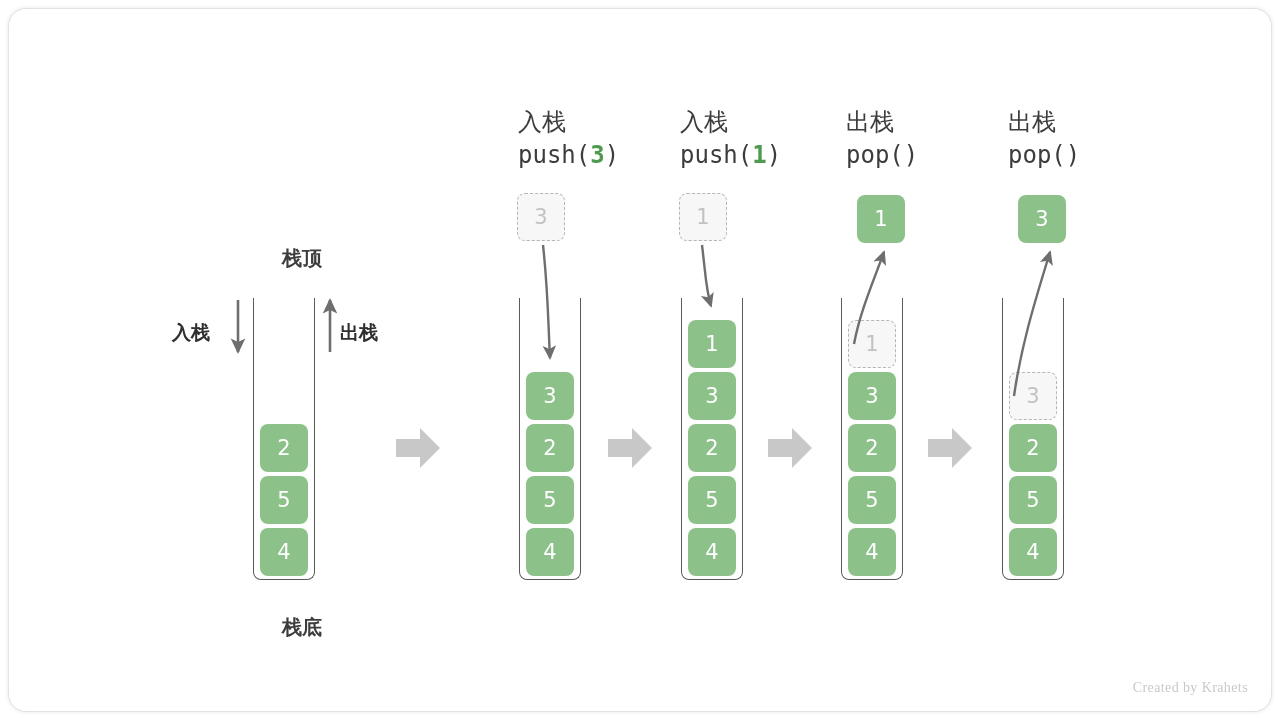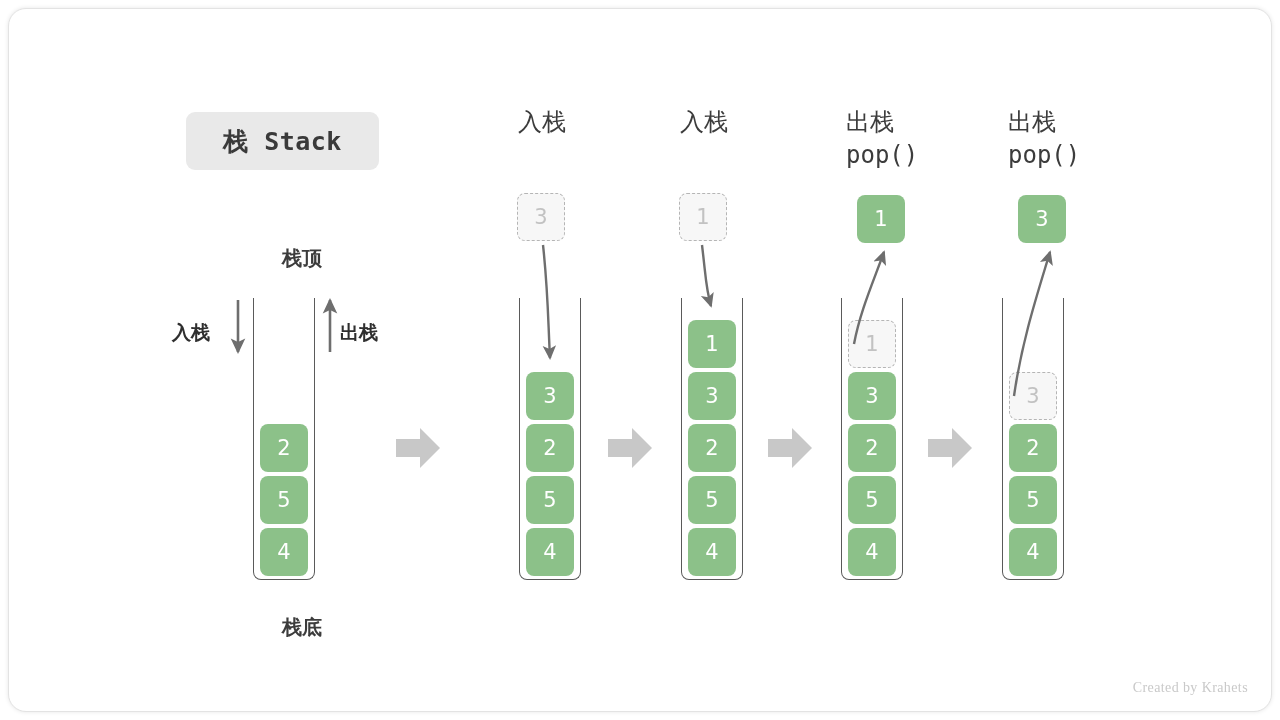--- a/index.html
+++ b/index.html
@@ -155,34 +155,35 @@
     color: #c9c9c9;
     letter-spacing: 0.4px;
   }
 </style>
 </head>
 <body>
 
 <div id="canvas">
   <div class="card"></div>
 
-  <div class="title-chip">栈 Stack</div>
 
   <div class="edge-label" style="left:258px; top:245px;">栈顶</div>
   <div class="edge-label" style="left:258px; top:614px;">栈底</div>
 
   <div class="side-label" style="left:172px; top:320px;">入栈</div>
   <div class="side-label" style="left:340px; top:320px;">出栈</div>
 
   <div class="op-caption" style="left:518px; top:106px;">
     <span class="cn">入栈</span>
+    <span class="code"><span>push(</span><span class="arg">3</span><span>)</span></span>
   </div>
 
   <div class="op-caption" style="left:680px; top:106px;">
     <span class="cn">入栈</span>
+    <span class="code"><span>push(</span><span class="arg">1</span><span>)</span></span>
   </div>
 
   <div class="op-caption" style="left:846px; top:106px;">
     <span class="cn">出栈</span>
     <span class="code"><span>pop(</span><span class="arg"></span><span>)</span></span>
   </div>
 
   <div class="op-caption" style="left:1008px; top:106px;">
     <span class="cn">出栈</span>
     <span class="code"><span>pop(</span><span class="arg"></span><span>)</span></span>

